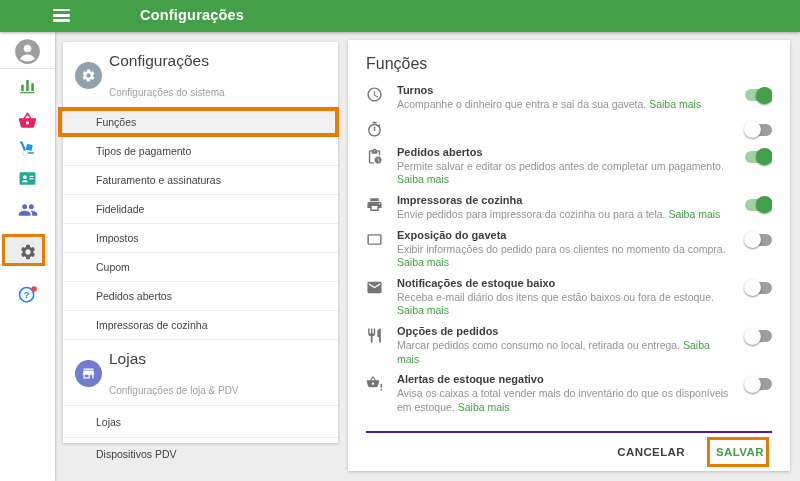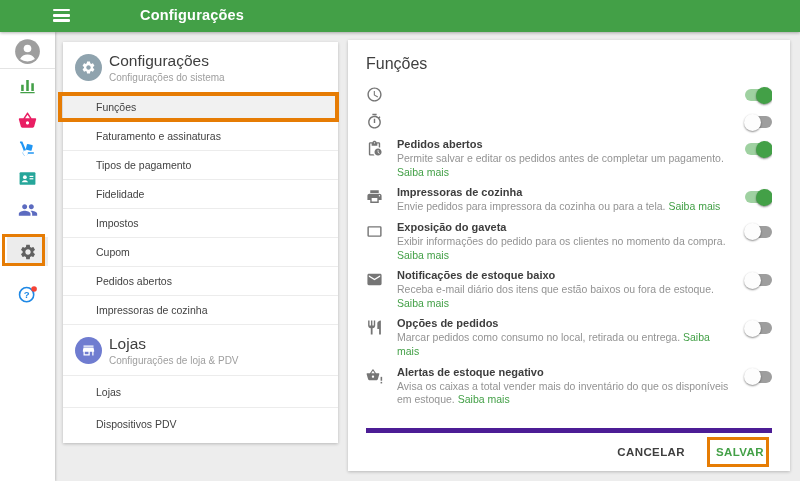--- a/index.html
+++ b/index.html
@@ -25,21 +25,21 @@
   .card{background:#fff;box-shadow:0 1px 3px rgba(0,0,0,.22);position:absolute}
   .card-left{left:63px;top:42px;width:275px;height:401px}
   .card-right{left:348px;top:40px;width:442px;height:431px;box-sizing:border-box;
     padding:0 18px;display:flex;flex-direction:column}
   
   .sec-header{display:flex;align-items:center;padding:10px 12px 9px 12px;box-sizing:border-box}
   .sec-circle{width:27px;height:27px;border-radius:50%;display:flex;align-items:center;justify-content:center;flex:none;margin-right:7px}
   .sec-circle.grey{background:#8fa3ae}
   .sec-circle.indigo{background:#6f7cd0}
   .sec-title{font-size:15.5px;color:#3f3f3f;line-height:1.1}
-  .sec-sub{font-size:10px;color:#9e9e9e;margin-top:3px}
+  .sec-sub{font-size:10px;color:#9e9e9e;margin-top:18px}
   .item{height:29px;line-height:29px;padding-left:33px;font-size:10.5px;color:#424242;
     border-top:1px solid #ececec;position:relative;cursor:pointer;box-sizing:border-box}
   .item.selected{background:#f1f1f1}
   .stores-header{border-top:1px solid #ececec}
   .item.tall{height:32px;line-height:32px}
   
   .panel-title{font-size:16px;color:#3f3f3f;margin:15px 0 11px 0;font-weight:400}
   .frows{flex:1;overflow:hidden}
   .frow{display:flex;align-items:flex-start;margin-bottom:7px;position:relative}
   .ficon{width:18px;height:18px;flex:none;margin-right:13px;margin-top:2px}
@@ -48,21 +48,21 @@
   .fdesc{font-size:10.5px;color:#939393;line-height:1.3;max-width:342px}
   .more{color:#43a047;text-decoration:none;cursor:pointer}
   
   .toggle{flex:none;margin-left:auto;margin-top:5px;width:27px;height:12px;border-radius:6px;
     background:#9e9e9e;position:relative;cursor:pointer}
   .toggle .knob{position:absolute;top:-2.5px;left:-1px;width:17px;height:17px;border-radius:50%;
     background:#fdfdfd;box-shadow:0 1px 2px rgba(0,0,0,.45)}
   .toggle.on{background:#9fd1a1}
   .toggle.on .knob{left:auto;right:-1px;background:#43a047}
   
-  .ffooter{border-top:5px solid #4c1d95;height:38px;flex:none;display:flex;align-items:center;
+  .ffooter{border-top:2px solid #4c1d95;height:38px;flex:none;display:flex;align-items:center;
     justify-content:flex-end;gap:31px;padding-right:8px}
   .fbtn{font-size:11.5px;font-weight:700;letter-spacing:.4px;color:#3f3f3f;position:relative;cursor:pointer}
   .fbtn.save{color:#43a047}
   
   .anno{position:absolute;border:3px solid #e67c04;pointer-events:none;z-index:20;box-sizing:border-box}
   .anno-rail{left:2px;top:-3px;width:43px;height:32px}
   .anno-item{left:-5px;top:-1px;right:-1px;bottom:-1px;border-width:4px}
   .anno-btn{left:-9px;right:-5px;top:-9px;bottom:-9px}
 </style>
 </head>
@@ -142,22 +142,22 @@
     </div>
     <div>
       <div class="sec-title">Configurações</div>
       <div class="sec-sub">Configurações do sistema</div>
     </div>
   </div>
   <div class="item selected">
     <span>Funções</span>
     <span class="anno anno-item"></span>
   </div>
+  <div class="item"><span>Tipos de pagamento</span></div>
   <div class="item"><span>Faturamento e assinaturas</span></div>
-  <div class="item"><span>Tipos de pagamento</span></div>
   <div class="item"><span>Fidelidade</span></div>
   <div class="item"><span>Impostos</span></div>
   <div class="item"><span>Cupom</span></div>
   <div class="item"><span>Pedidos abertos</span></div>
   <div class="item"><span>Impressoras de cozinha</span></div>
   <div class="sec-header stores-header">
     <div class="sec-circle indigo">
       <svg width="15" height="15" viewBox="0 0 24 24" fill="#fff">
           <path d="M20 4H4v2h16V4zm1 10v-2l-1-5H4l-1 5v2h1v6h10v-6h4v6h2v-6h1zm-9 4H6v-4h6v4z"></path>
         </svg>
@@ -174,20 +174,24 @@
 <div class="card card-right">
   <div class="panel-title">Funções</div>
   <div class="frows">
 
     <div class="frow">
       <span class="ficon">
         <svg width="17" height="17" viewBox="0 0 24 24" fill="#757575">
             <path d="M11.99 2C6.47 2 2 6.48 2 12s4.47 10 9.99 10C17.52 22 22 17.52 22 12S17.52 2 11.99 2zM12 20c-4.42 0-8-3.58-8-8s3.58-8 8-8 8 3.58 8 8-3.58 8-8 8zm.5-13H11v6l5.25 3.15.75-1.23-4.5-2.67z"></path>
           </svg>
       </span>
+      <div class="ftext">
+        <div class="flabel">Turnos</div>
+        <div class="fdesc"><span>Acompanhe o dinheiro que entra e sai da sua gaveta.</span> <a class="more">Saiba mais</a></div>
+      </div>
       <span class="toggle on">
           <span class="knob"></span>
         </span>
     </div>
 
     <div class="frow">
       <span class="ficon">
         <svg width="17" height="17" viewBox="0 0 24 24" fill="#757575">
             <path d="M15 1H9v2h6V1zm-4 13h2V8h-2v6zm8.03-6.61l1.42-1.42c-.43-.51-.9-.99-1.41-1.41l-1.42 1.42C16.07 4.74 14.12 4 12 4c-4.97 0-9 4.03-9 9s4.02 9 9 9 9-4.03 9-9c0-2.12-.74-4.07-1.97-5.61zM12 20c-3.87 0-7-3.13-7-7s3.13-7 7-7 7 3.13 7 7-3.13 7-7 7z"></path>
           </svg>

